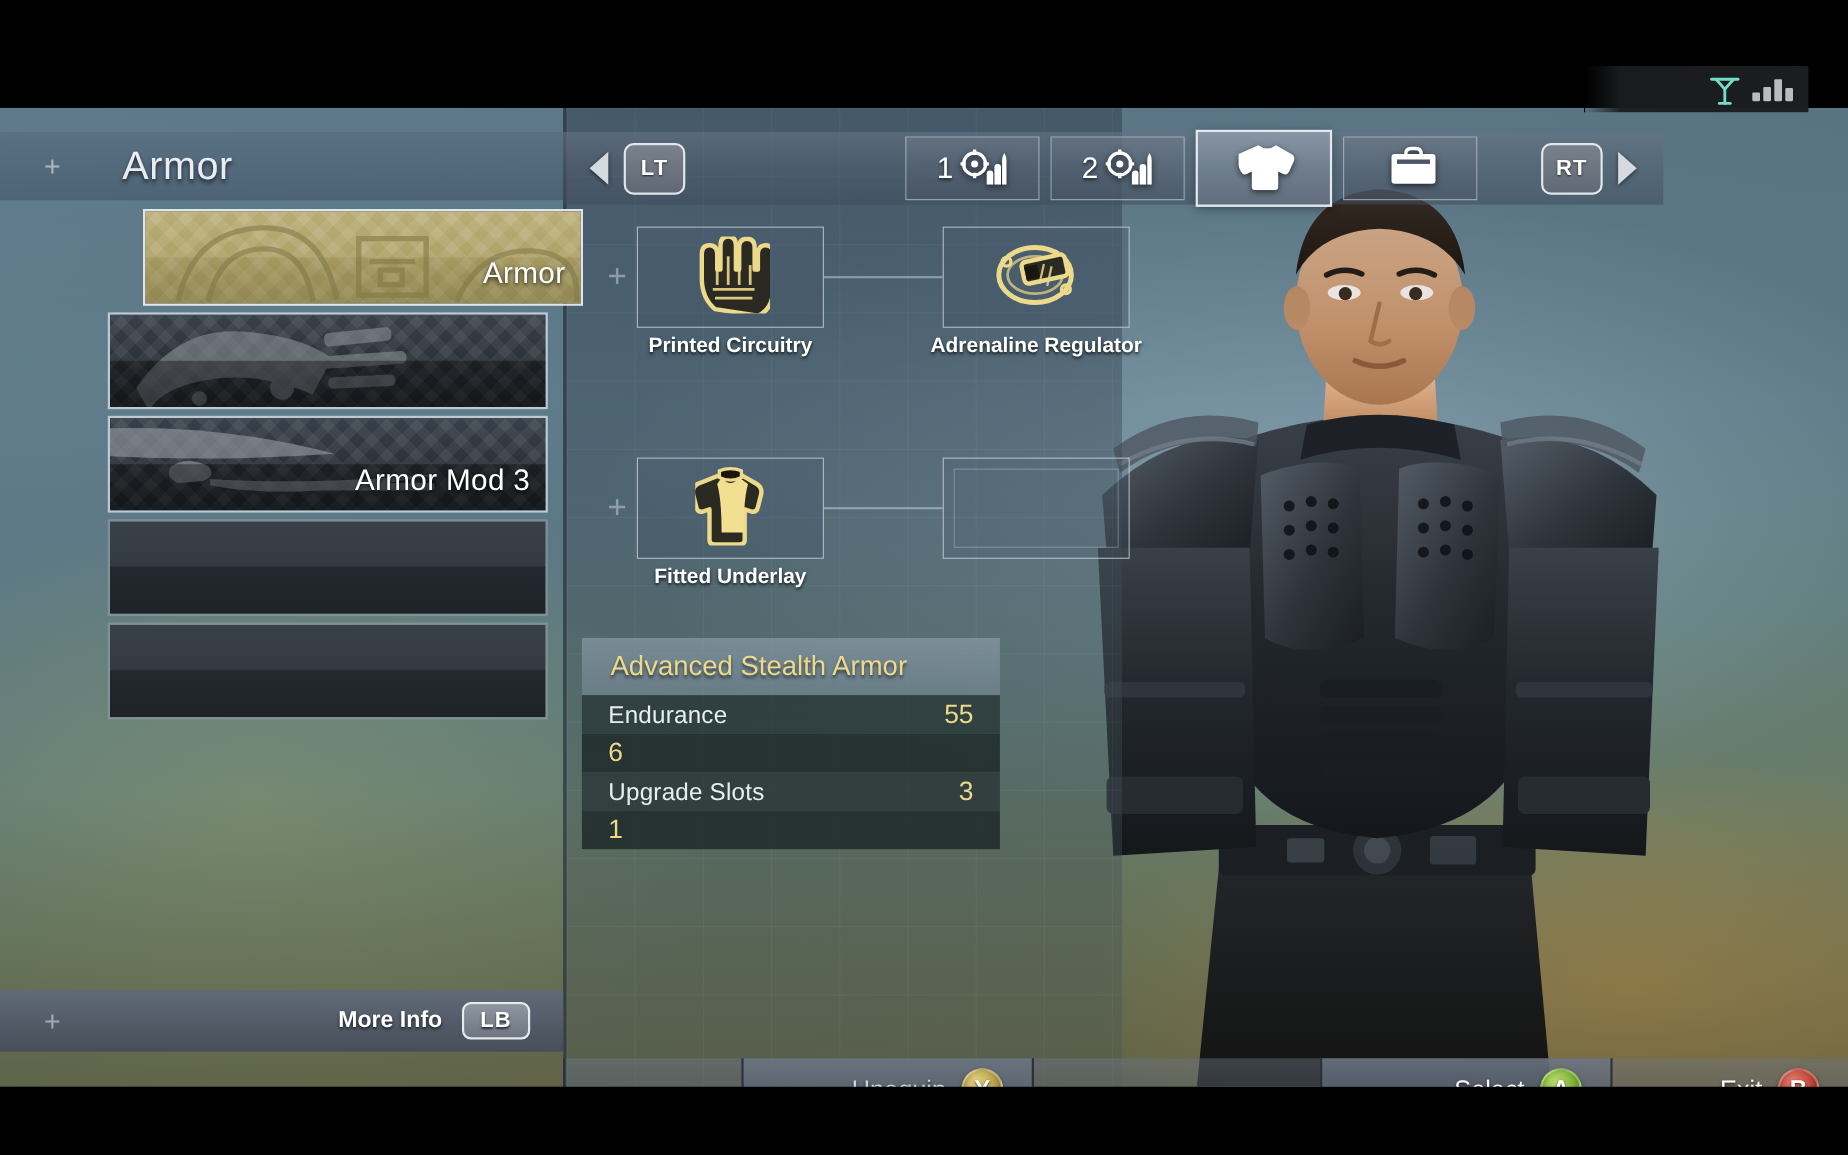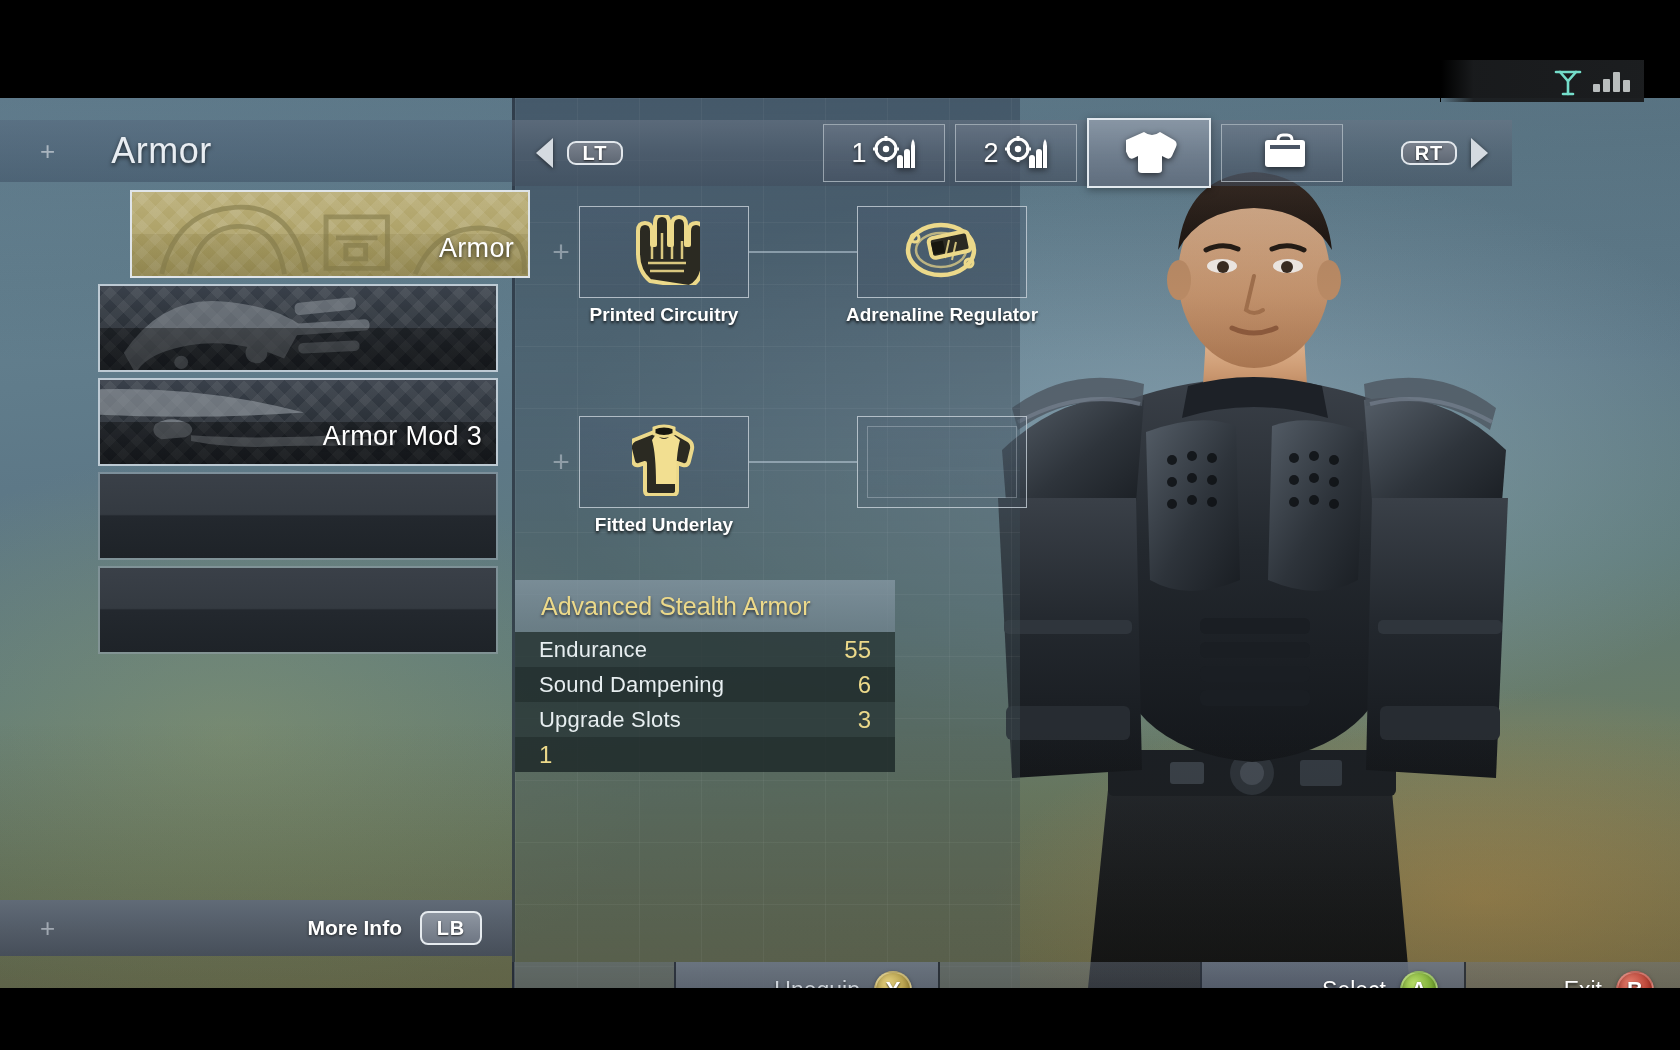--- a/index.html
+++ b/index.html
@@ -147,21 +147,21 @@
     display:flex; align-items:center;
   }
   .nav-arrow {
     width:0; height:0; margin-left:24px;
     border-top:15px solid transparent; border-bottom:15px solid transparent;
     border-right:17px solid #d4dae0;
     filter:drop-shadow(0 1px 2px rgba(0,0,0,.6));
   }
   .nav-arrow.right { border-right:0; border-left:17px solid #d4dae0; margin-left:0; margin-right:24px; }
   .trigger-pill {
-    margin-left:14px; min-width:56px; height:24px;
+    margin-left:14px; min-width:56px; height:47px;
     border:2px solid #e2e7ec; border-radius:9px;
     background:linear-gradient(180deg,#79818d,#5f6874);
     color:#fff; font-size:20px; font-weight:bold; letter-spacing:1px;
     display:flex; align-items:center; justify-content:center;
     text-shadow:0 1px 2px rgba(0,0,0,.7);
   }
   .tabs { display:flex; align-items:center; gap:10px; margin-left:200px; }
   .tab {
     width:122px; height:58px;
     border:1px solid rgba(214,222,228,.55);
@@ -199,21 +199,21 @@
     border:1px solid rgba(206,216,224,.35);
   }
   .mod-caption {
     position:absolute; left:-16px; width:202px; top:98px; text-align:center;
     color:#fff; font-size:19px; font-weight:bold; text-shadow:0 2px 3px rgba(0,0,0,.8);
     white-space:nowrap;
   }
   .mod-connector { width:108px; height:2px; background:rgba(190,205,218,.55); }
 
   
-  .stat-panel { position:absolute; left:0; top:482px; width:380px; }
+  .stat-panel { position:absolute; left:14px; top:482px; width:380px; }
   .stat-header {
     height:52px; background:linear-gradient(180deg, rgba(136,154,166,.72), rgba(116,134,146,.66));
     display:flex; align-items:center; padding-left:26px;
   }
   .stat-title { color:#ecd98a; font-size:25px; font-weight:500; text-shadow:0 2px 3px rgba(0,0,0,.55); }
   .stat-rows { }
   .stat-row {
     height:35px; display:flex; align-items:center;
     padding:0 24px 0 24px;
     background:rgba(26,38,38,.80);
@@ -523,21 +523,20 @@
     <div class="stat-panel">
       <div class="stat-header">
         <span class="stat-title">Advanced Stealth Armor</span>
       </div>
       <div class="stat-rows">
         <div class="stat-row">
           <span class="stat-name">Endurance</span>
           <span class="stat-val">55</span>
         </div>
         <div class="stat-row">
-          <span class="stat-name">Sound Dampening</span>
           <span class="stat-val">6</span>
         </div>
         <div class="stat-row">
           <span class="stat-name">Upgrade Slots</span>
           <span class="stat-val">3</span>
         </div>
         <div class="stat-row">
           <span class="stat-val">1</span>
         </div>
       </div>

